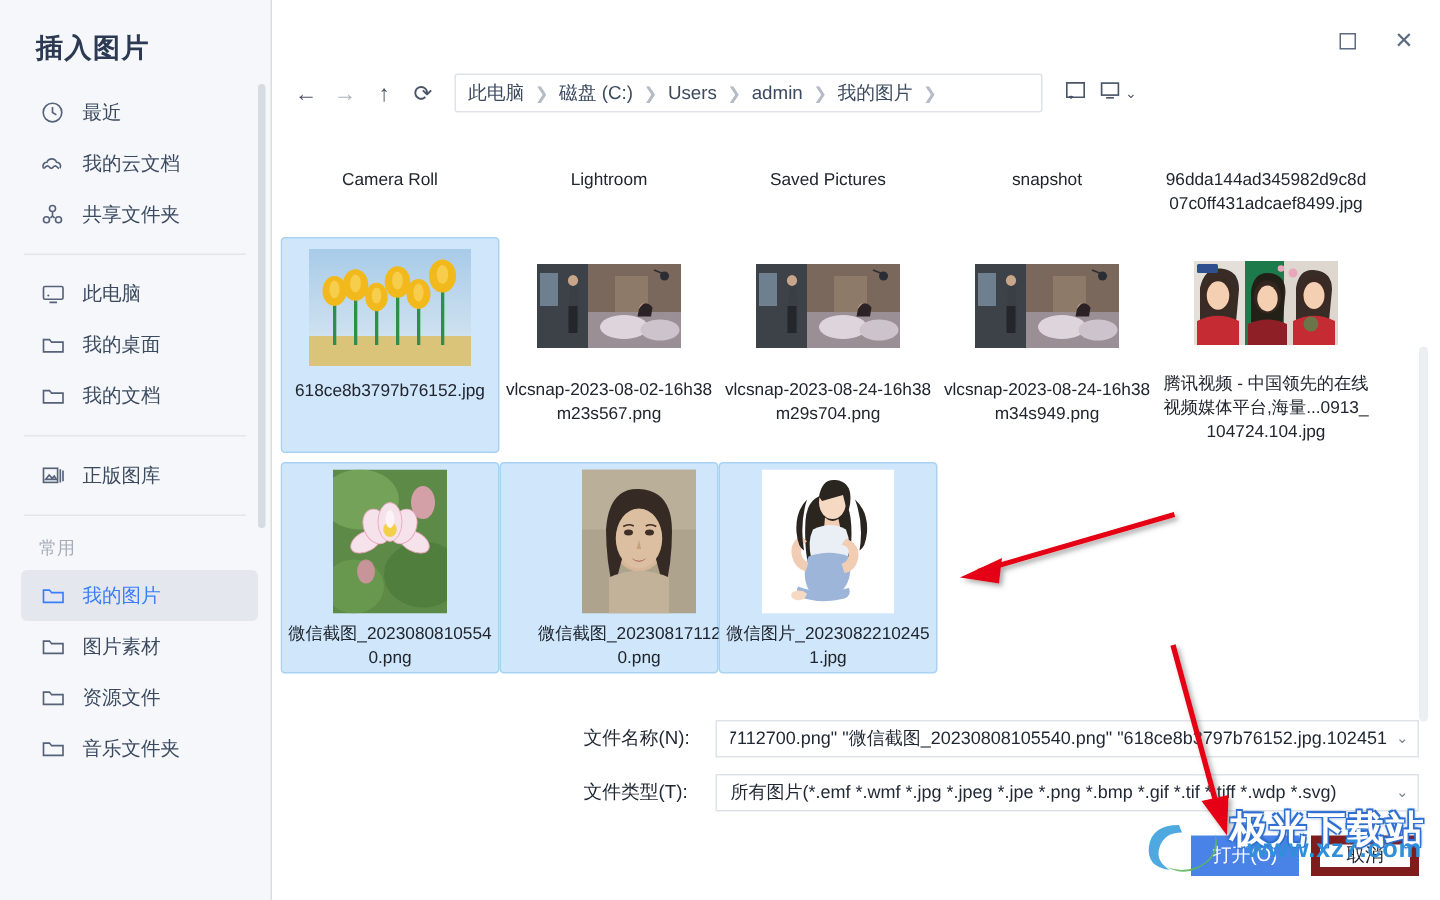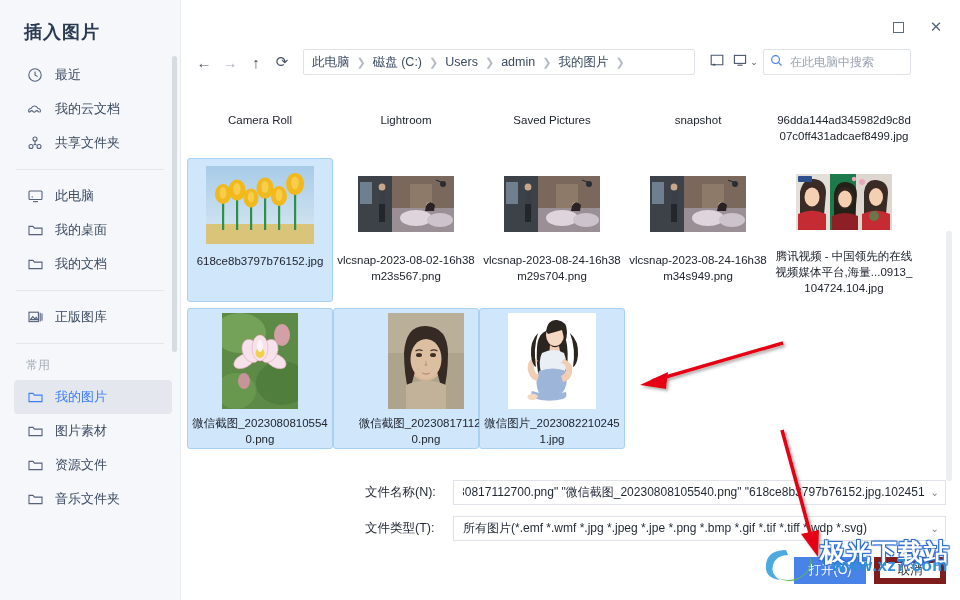--- a/index.html
+++ b/index.html
@@ -229,21 +229,21 @@
     position: absolute;
     right: 2px; top: 125px;
     width: 6px; height: 250px;
     background: #eceef1;
     border-radius: 3px;
   }
 
   
   #formrows {
     position: absolute;
-    left: 184px; right: 14px;
+    left: 208px; right: 14px;
     top: 480px;
   }
   .formrow {
     display: flex;
     align-items: center;
     height: 25px;
     margin-bottom: 11px;
   }
   .formlabel {
     width: 88px;
@@ -533,29 +533,20 @@
           <span>
             <svg width="16" height="16" viewBox="0 0 16 16" fill="none" stroke="#4a5568" stroke-width="1.1">
               <rect x="2.4" y="3.4" width="11.2" height="8"></rect>
                 <path d="M5.4 13.2h5.2"></path>
             </svg>
           </span>
           <span style="font-size:9px;color:#4a5568;margin-left:2px;">⌄</span>
         </div>
       </div>
 
-      <div id="searchbox">
-        <span>
-          <svg width="13" height="13" viewBox="0 0 14 14" fill="none" stroke="#4a7ce8" stroke-width="1.25">
-            <circle cx="6" cy="6" r="4.2"></circle>
-              <path d="M9.2 9.2 12.4 12.4"></path>
-          </svg>
-        </span>
-        <input type="text" placeholder="在此电脑中搜索" style="">
-      </div>
     </div>
 
     <div id="filearea">
 
       <div class="frow folder-row">
         <div class="fcell" style="padding-top:6px;">
           <div class="flabel">Camera Roll</div>
         </div>
         <div class="fcell" style="padding-top:6px;">
           <div class="flabel">Lightroom</div>

